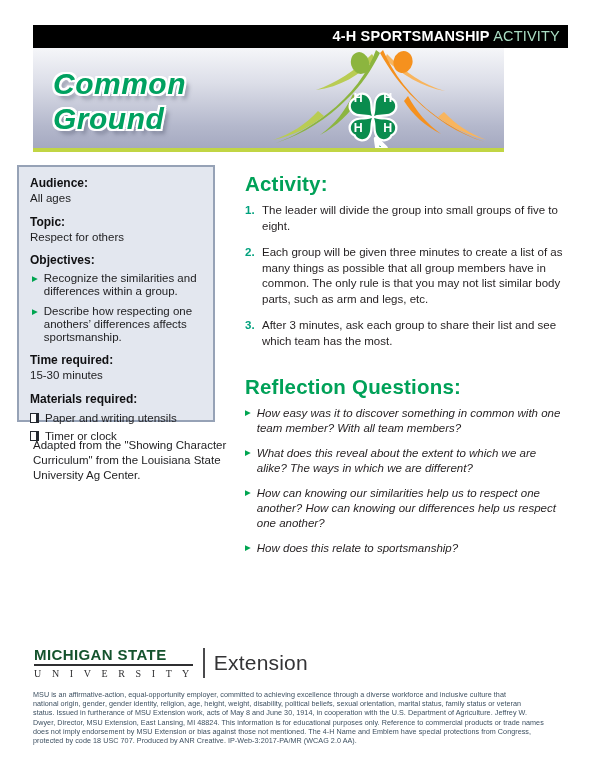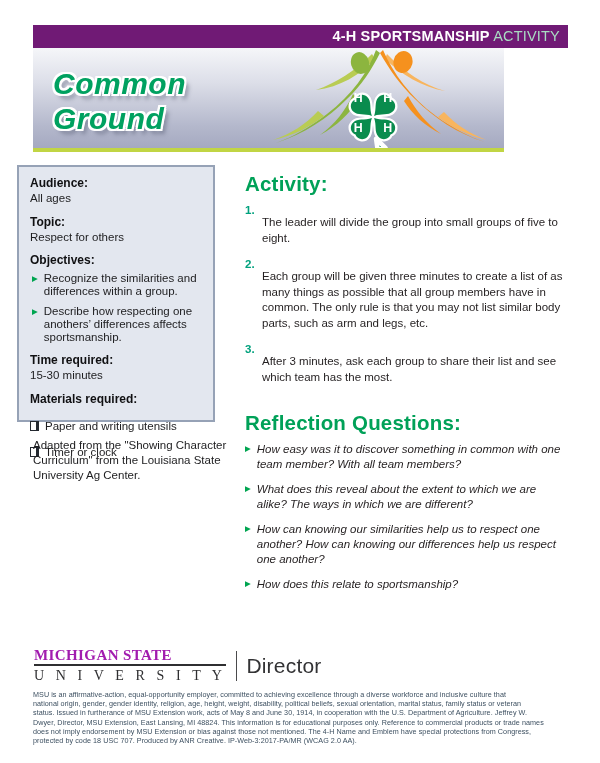--- a/index.html
+++ b/index.html
@@ -5,21 +5,21 @@
   * { margin:0; padding:0; box-sizing:border-box; }
   html,body { background:#ffffff; }
   #canvas {
     position:relative; width:600px; height:763px; background:#fff;
     font-family:"Liberation Sans", sans-serif; color:#231f20; overflow:hidden;
   }
 
   
   .header-bar {
     position:absolute; left:33px; top:25px; width:535px; height:23px;
-    background:#701a75; text-align:right; padding:0 8px; line-height:23px;
+    background:#000000; text-align:right; padding:0 8px; line-height:23px;
     font-size:14.5px; letter-spacing:.2px; white-space:nowrap;
   }
   .header-bar .strong { color:#ffffff; font-weight:bold; }
   .header-bar .light  { color:#a9dcc2; font-weight:normal; }
 
   
   .banner {
     position:absolute; left:33px; top:48px; width:471px; height:104px;
     background:linear-gradient(180deg,#f5f6f9 0%,#dcdee8 35%,#b4b8cc 78%,#a5a9c1 100%);
     border-bottom:4px solid #c1d544;
@@ -42,57 +42,57 @@
     font-size:11.5px; line-height:14px; color:#1d1d1f;
   }
   .sb-section { margin-bottom:9px; }
   .sb-label { font-weight:bold; font-size:12px; color:#101012; line-height:15px; }
   .sb-value { line-height:14.5px; }
   .sb-bullet { display:flex; margin:4px 0 7px 2px; }
   .arrow-bullet {
     color:#00a551; font-size:7.5px; line-height:13px; margin-right:6px; flex:0 0 auto;
   }
   .sb-bullet-text { line-height:13px; }
-  .sb-check { display:flex; margin:12px 0 3px 0; align-items:flex-start; }
+  .sb-check { display:flex; margin:4px 0 3px 0; align-items:flex-start; }
   .checkbox {
     display:inline-block; width:9px; height:10px; background:#fdfdfd;
     border:1.5px solid #23282f; border-right-width:3px; margin:2px 6px 0 0; flex:0 0 auto;
   }
   .sb-check-text { line-height:14.5px; }
 
   
   .source-note {
     position:absolute; left:33px; top:438px; width:208px;
     font-size:11.5px; line-height:15px; color:#1d1d1f;
   }
 
   
   .main { position:absolute; left:245px; top:172px; width:324px; }
   .main-heading {
     font-weight:bold; font-size:20.5px; color:#00a158; letter-spacing:.2px;
     margin-bottom:7px; line-height:24px;
   }
   .step { display:flex; margin-bottom:11px; }
   .step-num { font-weight:bold; color:#00a17d; width:17px; flex:0 0 auto; font-size:11.5px; line-height:15.5px; }
-  .step-text { font-size:11.5px; line-height:15.5px; color:#231f20;margin-top:12px; }
+  .step-text { font-size:11.5px; line-height:15.5px; color:#231f20; }
   .reflection-heading { margin-top:26px; }
   .question { display:flex; margin-bottom:10px; font-style:italic; }
   .question .arrow-bullet { font-style:normal; line-height:14px; }
   .question-text { font-size:11.5px; line-height:15px; color:#231f20; }
 
   
   .footer-logo { position:absolute; left:34px; top:647px; display:flex; align-items:center; }
   .msu-wordmark { display:inline-block; }
   .msu-top {
-    font-family:Liberation Serif, serif; font-weight:bold; font-size:15px;
-    color:#a21caf; letter-spacing:.4px; line-height:16px;
+    font-family:Liberation Sans, sans-serif; font-weight:bold; font-size:15px;
+    color:#14532d; letter-spacing:.4px; line-height:16px;
     border-bottom:2px solid #2f2f31; padding-bottom:1px; white-space:nowrap;
   }
   .msu-bottom {
-    font-family:"Liberation Serif", serif; font-size:14px; color:#2f2f31;
+    font-family:"Liberation Serif", serif; font-size:10px; color:#2f2f31;
     letter-spacing:4.1px; margin-top:2px; white-space:nowrap;
   }
   .logo-divider { width:1.5px; height:30px; background:#4a4a4c; margin:0 9px 0 10px; }
   .extension-label { font-size:21px; color:#333335; letter-spacing:.2px; }
 
   .fine-print {
     position:absolute; left:33px; top:690px; width:545px;
     font-size:7.2px; line-height:9.2px; color:#3c4f60; letter-spacing:.05px;
   }
   .fine-print div { white-space:nowrap; }
@@ -243,21 +243,21 @@
         </div>
       </div>
   </div>
 
   <div class="footer-logo">
     <div class="msu-wordmark">
       <div class="msu-top">MICHIGAN STATE</div>
       <div class="msu-bottom">U N I V E R S I T Y</div>
     </div>
     <div class="logo-divider"></div>
-    <div class="extension-label">Director</div>
+    <div class="extension-label">Extension</div>
   </div>
 
   <div class="fine-print">
 
       <div>MSU is an affirmative-action, equal-opportunity employer, committed to achieving excellence through a diverse workforce and inclusive culture that</div>
 
 
       <div>national origin, gender, gender identity, religion, age, height, weight, disability, political beliefs, sexual orientation, marital status, family status or veteran</div>
 
       <div>status. Issued in furtherance of MSU Extension work, acts of May 8 and June 30, 1914, in cooperation with the U.S. Department of Agriculture. Jeffrey W.</div>

